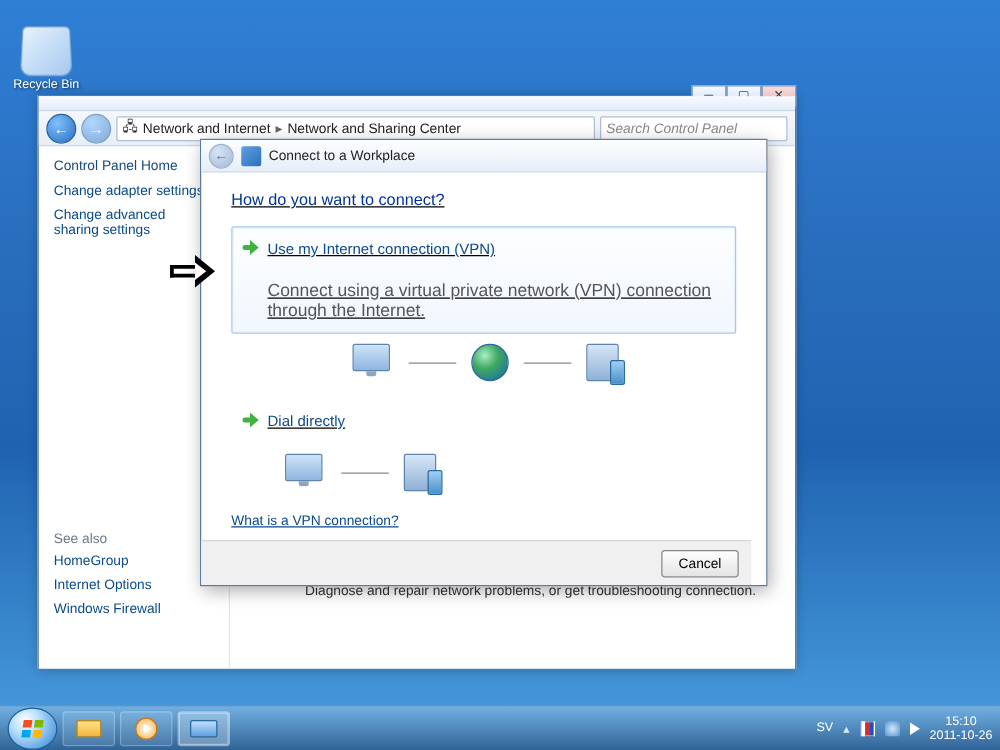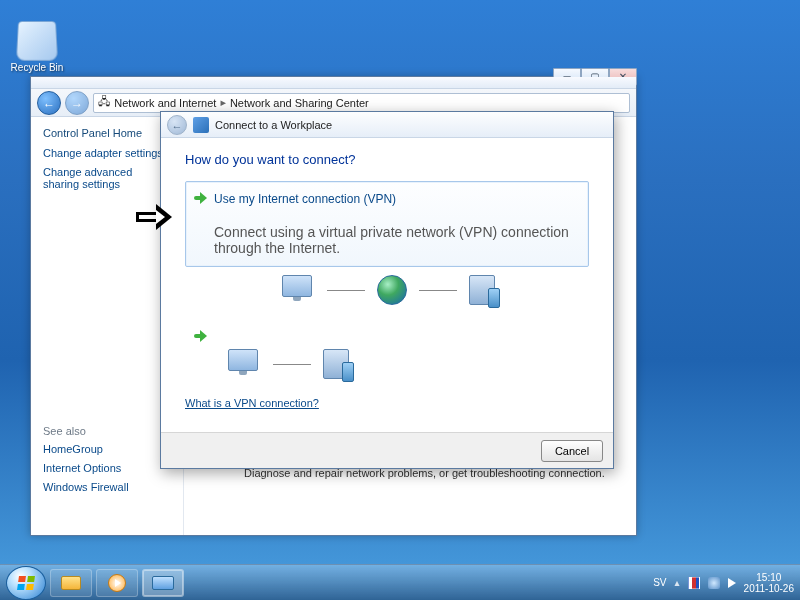--- a/index.html
+++ b/index.html
@@ -30,39 +30,39 @@
 
   
   .wizard { position:absolute; left:160px; top:111px; width:454px; height:358px; background:#fff; border:1px solid #5b7aa0; box-shadow: 2px 4px 14px rgba(0,0,0,.35); }
   .wiz-titlebar { height:26px; background:linear-gradient(#fdfeff,#e6eef8); border-bottom:1px solid #c9d6e6; position:relative; display:flex; align-items:center; padding:0 6px; gap:6px; }
   .wiz-back { width:20px; height:20px; border-radius:50%; background:radial-gradient(circle at 35% 30%, #d8e5f5,#9fb8d6); border:1px solid #9fb3ca; color:#516c8a; font-size:11px; line-height:18px; text-align:center; }
   .wiz-icon { width:16px; height:16px; background:linear-gradient(135deg,#5fa0e6,#2b70b8); border-radius:2px; }
   .wiz-title { font-size:11px; color:#222; }
   .wiz-win-btns { position:absolute; right:0; top:0; display:flex; }
   .wiz-win-btn { width:28px; height:18px; border:1px solid #8fa6c2; border-bottom-left-radius:2px; border-bottom-right-radius:2px; background:linear-gradient(#f5f9ff,#cfe0f4); font-size:10px; text-align:center; line-height:16px; color:#3a4a5c; margin-left:-1px; }
   .wiz-win-btn.close { background:linear-gradient(#f07a63,#c93a24); color:#fff; border-color:#8a2a1a; }
-  .wiz-body { padding: 14px 24px 10px; }
+  .wiz-body { padding: 14px 24px 10px; text-decoration: underline; }
   .wiz-h1 { color:#003399; font-size:13px; font-weight:400; margin-bottom:14px; }
   .option { border:1px solid #d4dde8; border-radius:2px; padding:10px 12px 10px 28px; position:relative; margin-bottom:8px; }
   .option.hover { border:1px solid #a7c7ea; background:linear-gradient(#fdfeff,#f1f7fd); box-shadow: inset 0 0 0 1px #e8f2fc; }
   .option .arrow { position:absolute; left:8px; top:10px; width:14px; height:14px; }
   .arrow::before { content:""; position:absolute; left:0; top:4px; width:8px; height:4px; background:#3fb23f; border-radius:2px; }
   .arrow::after { content:""; position:absolute; left:6px; top:0; width:0; height:0; border-top:6px solid transparent; border-bottom:6px solid transparent; border-left:7px solid #3fb23f; }
   .opt-title { color:#0a4a8a; font-size:12px; }
   .opt-desc { color:#555; font-size:14px; margin-top:18px; }
   .diagram { display:flex; align-items:center; justify-content:center; gap:12px; margin:8px 0 14px; }
   .dev { width:36px; height:30px; position:relative; }
   .monitor { width:30px; height:22px; background:linear-gradient(#cfe3f9,#8fb6e0); border:1px solid #5f85ad; border-radius:2px; margin:0 auto; }
   .stand { width:8px; height:4px; background:#8fa6bd; margin:0 auto; border-radius:0 0 2px 2px; }
   .line { width:38px; height:1px; background:#888; }
   .globe { width:30px; height:30px; border-radius:50%; background:radial-gradient(circle at 35% 30%, #a8efc6 0%, #3fa860 40%, #1566b0 100%); border:1px solid #2a6a9c; }
   .server { width:26px; height:30px; background:linear-gradient(#d7e6f7,#8fb1d6); border:1px solid #5f85ad; border-radius:2px; position:relative; }
   .server::after { content:""; position:absolute; right:-6px; top:12px; width:10px; height:18px; background:linear-gradient(#9fd0f5,#4a90c8); border:1px solid #2a6a9c; border-radius:2px; }
   .link { color:#0a4a8a; font-size:11px; text-decoration:underline; display:inline-block; margin-top:4px; }
-  .wiz-footer { position:absolute; bottom:0; left:0; right:0; height:36px; background:#f0f0f0; border-top:1px solid #d6d6d6; display:flex; justify-content:flex-end; align-items:center; padding:0 10px; }
+  .wiz-footer { position:absolute; bottom:0; left:0; right:12px; height:36px; background:#f0f0f0; border-top:1px solid #d6d6d6; display:flex; justify-content:flex-end; align-items:center; padding:0 10px; }
   .btn { min-width:62px; height:22px; font-size:11px; border:1px solid #888; border-radius:3px; background:linear-gradient(#fefefe,#e4e4e4); padding:0 10px; cursor:pointer; }
 
   
   .anno-arrow { position:absolute; left:136px; top:206px; width:40px; height:24px; }
   .anno-arrow .shaft { position:absolute; left:0; top:6px; width:22px; height:10px; border:3px solid #000; border-right:none; }
   .anno-arrow .head { position:absolute; left:20px; top:-2px; width:0; height:0; border-top:13px solid transparent; border-bottom:13px solid transparent; border-left:16px solid #000; }
   .anno-arrow .head-in { position:absolute; left:20px; top:4px; width:0; height:0; border-top:7px solid transparent; border-bottom:7px solid transparent; border-left:9px solid #fff; z-index:2; }
 
   
   .taskbar { position:absolute; left:0; right:0; bottom:0; height:36px; background:linear-gradient(rgba(255,255,255,0.25), rgba(30,60,100,0.6)); border-top:1px solid rgba(255,255,255,0.3); display:flex; align-items:center; padding:0 6px; backdrop-filter: blur(2px); }
@@ -102,20 +102,21 @@
   <div class="bg-titlebar"></div>
   <div class="bg-addr">
     <div class="nav-btn">←</div>
     <div class="nav-btn" style="opacity:.55">→</div>
     <div class="addr-bar">
       <span>🖧</span>
       <span>Network and Internet</span>
       <span class="addr-sep">▸</span>
       <span>Network and Sharing Center</span>
     </div>
+    <div class="search-bar">Search Control Panel</div>
   </div>
   <div class="bg-body">
     <div class="bg-side">
       <div class="hdr">Control Panel Home</div>
       <a>Change adapter settings</a>
       <a>Change advanced sharing settings</a>
       <div style="height:228px"></div>
       <div class="muted">See also</div>
       <a>HomeGroup</a>
       <a>Internet Options</a>
@@ -154,20 +155,21 @@
           <div class="stand"></div>
         </div>
       <div class="line"></div>
       <div class="globe"></div>
       <div class="line"></div>
       <div class="server"></div>
     </div>
 
     <div class="option" style="border-color:transparent">
       <div class="arrow"></div>
+      <div class="opt-title">Dial directly</div>
     </div>
 
     <div class="diagram" style="justify-content:flex-start; padding-left:40px;">
       <div class="dev">
           <div class="monitor"></div>
           <div class="stand"></div>
         </div>
       <div class="line"></div>
       <div class="server"></div>
     </div>

